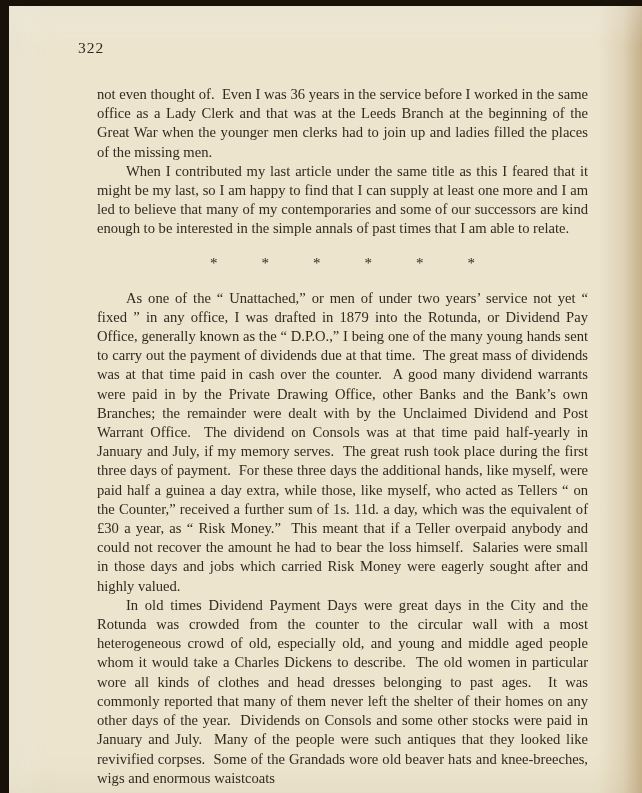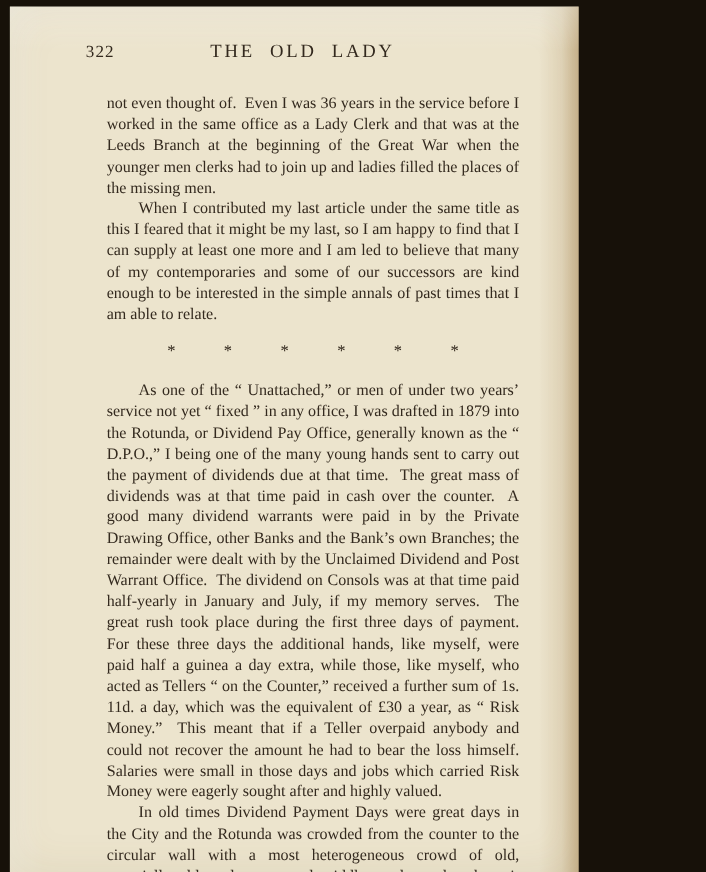--- a/index.html
+++ b/index.html
@@ -16,21 +16,21 @@
   }
   .scan {
     position: absolute;
     inset: 0;
   }
   
   .page {
     position: absolute;
     left: 9px;
     top: 6px;
-    width: 517px;
+    width: 633px;
     height: 787px;
     background-color: #ece4cd;
     background-image:
       linear-gradient(to bottom, rgba(255,255,255,0.28), rgba(255,255,255,0) 5%),
       linear-gradient(to right, rgba(255,255,255,0.22), rgba(255,255,255,0) 6%),
       linear-gradient(to left, rgba(146,103,41,0.38), rgba(146,103,41,0.12) 3%, rgba(146,103,41,0) 7%);
     box-shadow: inset 0 0 40px rgba(120,95,45,0.10);
     color: #33291e;
     overflow: hidden;
   }
@@ -83,21 +83,20 @@
   }
 </style>
 </head>
 <body>
 
 <div class="scan">
   <div class="page">
 
     <div class="header">
       <span class="page-number">322</span>
-      <span class="running-title">THE OLD LADY</span>
     </div>
 
     <div class="body-text">
 
       <p class="para">not even thought of.  Even I was 36 years in the service before I worked in the same office as a Lady Clerk and that was at the Leeds Branch at the beginning of the Great War when the younger men clerks had to join up and ladies filled the places of the missing men.</p>
 
       <p class="para indented">When I contributed my last article under the same title as this I feared that it might be my last, so I am happy to find that I can supply at least one more and I am led to believe that many of my contemporaries and some of our successors are kind enough to be interested in the simple annals of past times that I am able to relate.</p>
 
       <div class="separator">
         <span>*</span>

